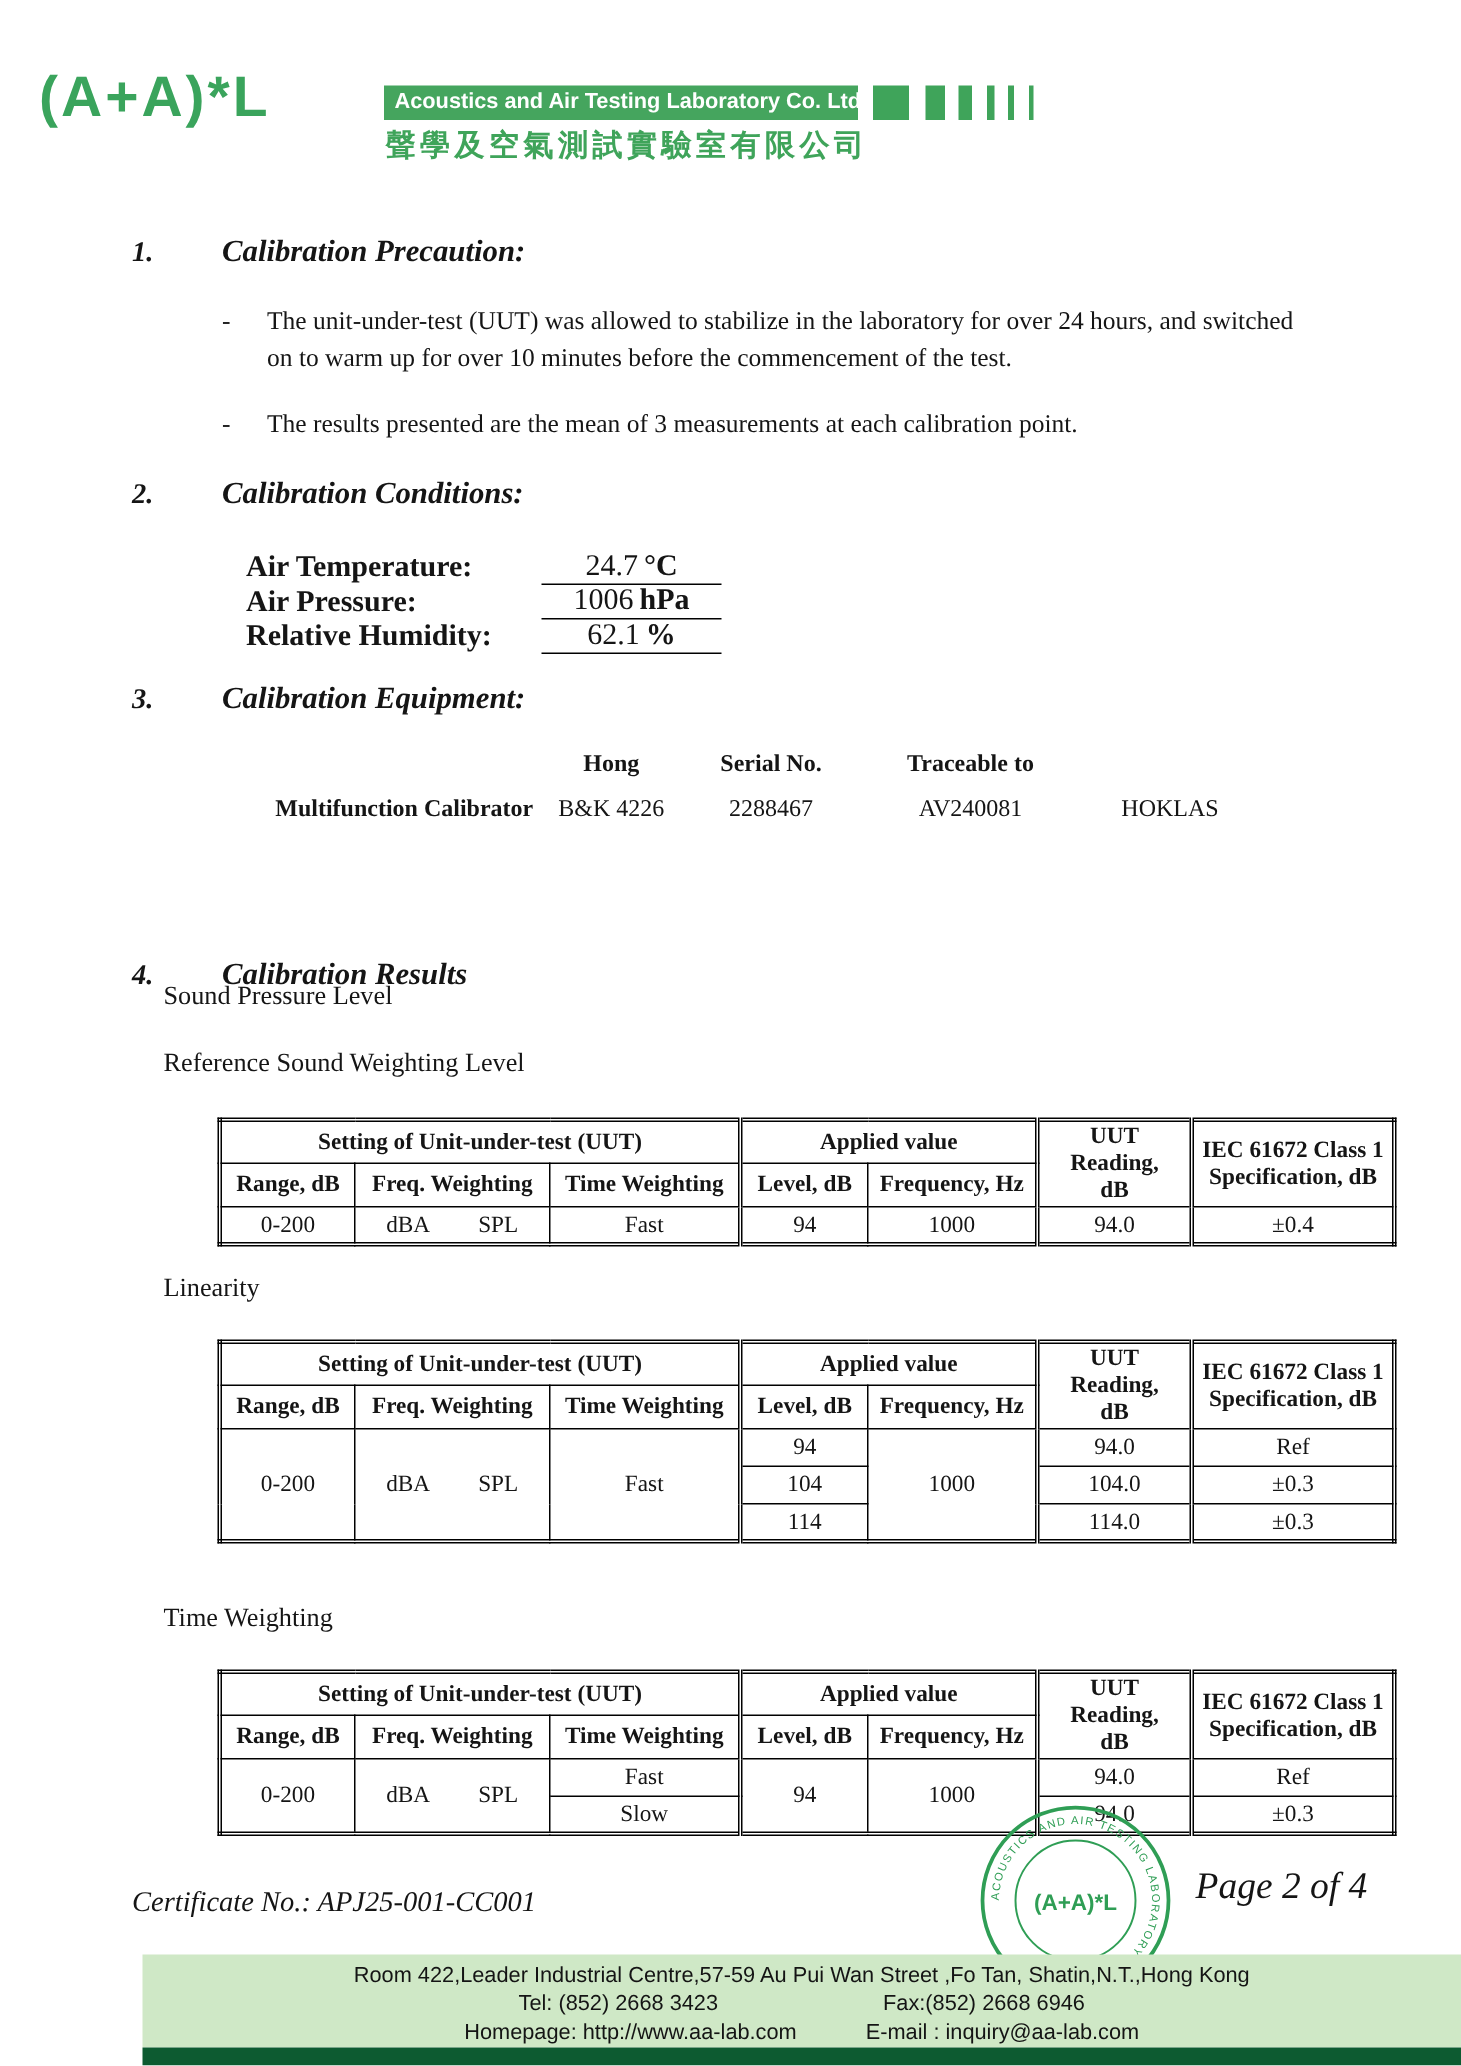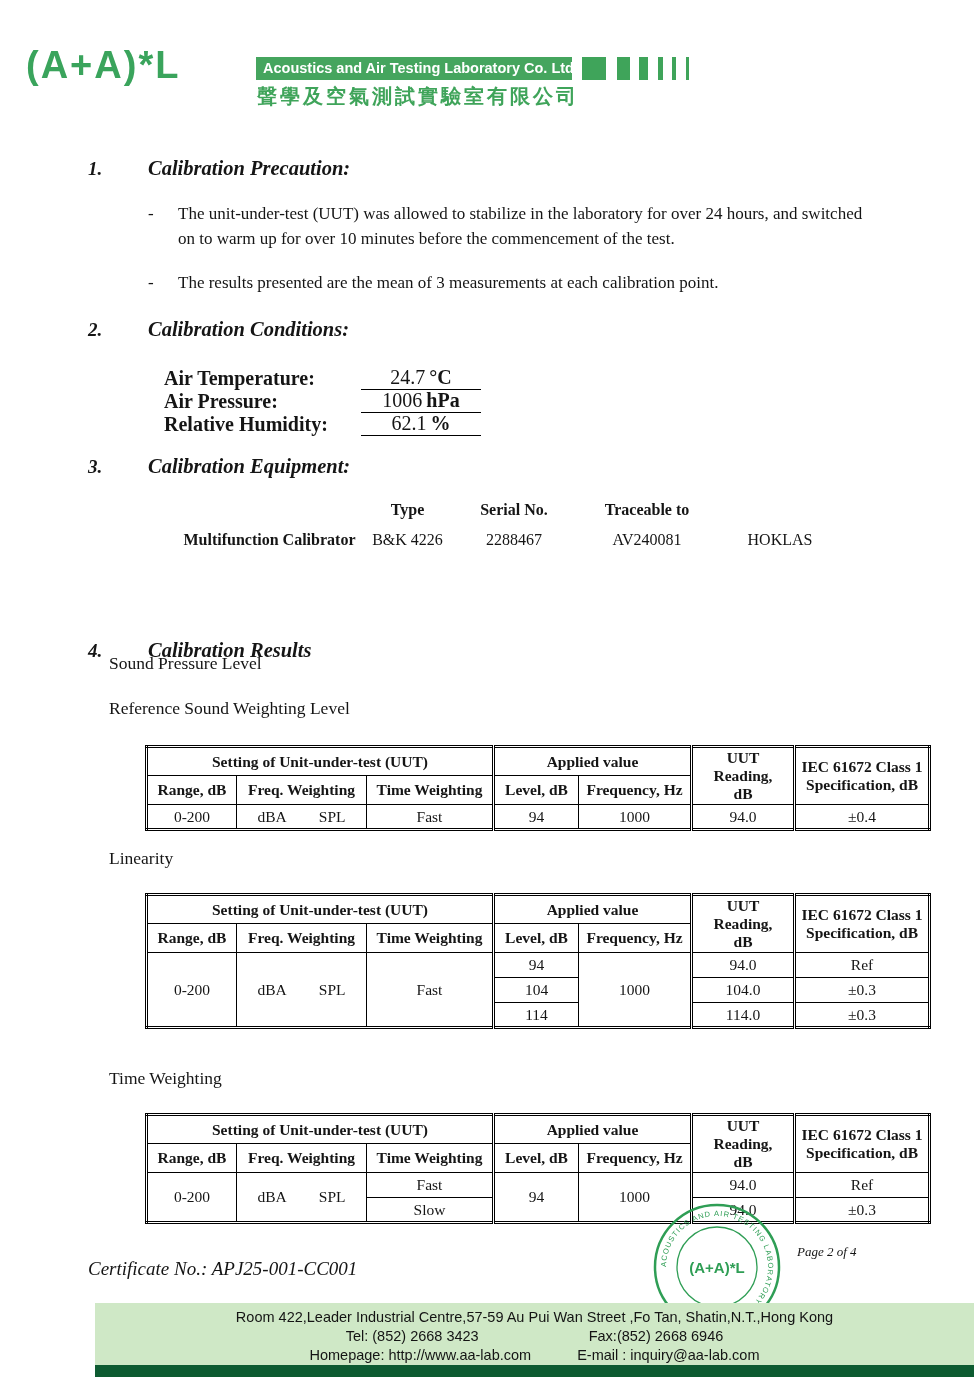--- a/index.html
+++ b/index.html
@@ -81,21 +81,21 @@
     border:1px solid #000;
     text-align:center; vertical-align:middle;
     height:25px; padding:1px 3px;
   }
   .ctable th { font-weight:bold; }
   .ctable .dl { border-left:3px double #000; }
   .fwgap { display:inline-block; width:32px; }
 
   
   .certline { position:absolute; left:88px; top:1258px; font-style:italic; font-size:19px; }
-  .pagenum  { position:absolute; left:797px; top:1244px; font-style:italic; font-size:13px; }
+  .pagenum  { position:absolute; left:797px; top:1244px; font-style:italic; font-size:25px; }
   .stamp { position:absolute; left:650px; top:1200px; }
   .fband {
     position:absolute; left:95px; top:1303px; width:879px; height:62px;
     background:#cfe8c6; color:#141414;
     font-family:"Liberation Sans", sans-serif; font-size:14.5px;
     text-align:center; padding-top:5px; line-height:19px;
   }
   .frow { display:flex; justify-content:center; }
   .frow .gap1 { width:110px; }
   .frow .gap2 { width:46px; }
@@ -147,21 +147,21 @@
       <span class="cval"><span>62.1</span><b>%</b></span>
     </div>
   </div>
 
   <div class="sec" style="top:455px">
     <span class="num">3.</span><span class="stitle">Calibration Equipment:</span>
   </div>
   <div class="equip">
     <div class="egrid ehead">
       <span class="ecol0"></span>
-      <span>Type</span>
+      <span>Hong</span>
       <span>Serial No.</span>
       <span>Traceable to</span>
     </div>
     <div class="egrid erow">
       <span class="ecol0">Multifunction Calibrator</span>
       <span>B&amp;K 4226</span>
       <span>2288467</span>
       <span>AV240081</span>
       <span>HOKLAS</span>
     </div>

